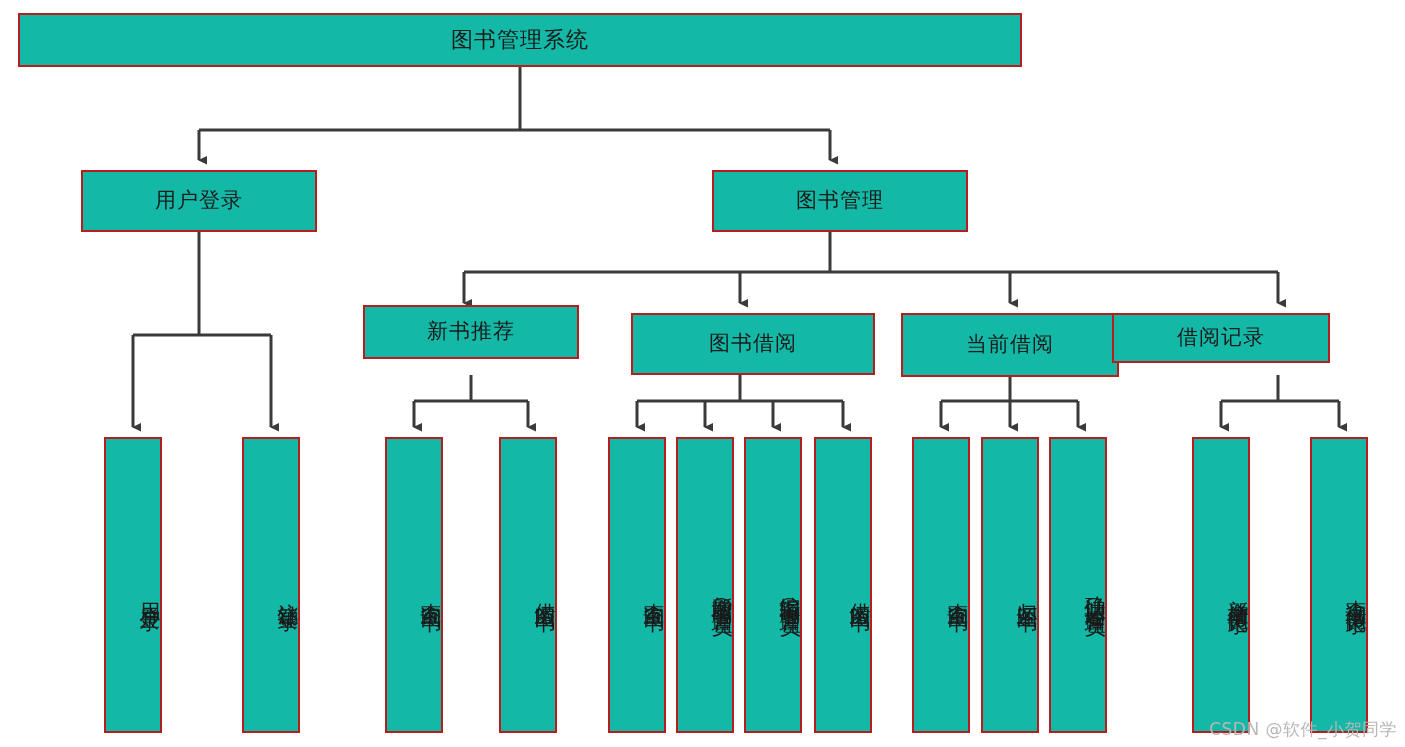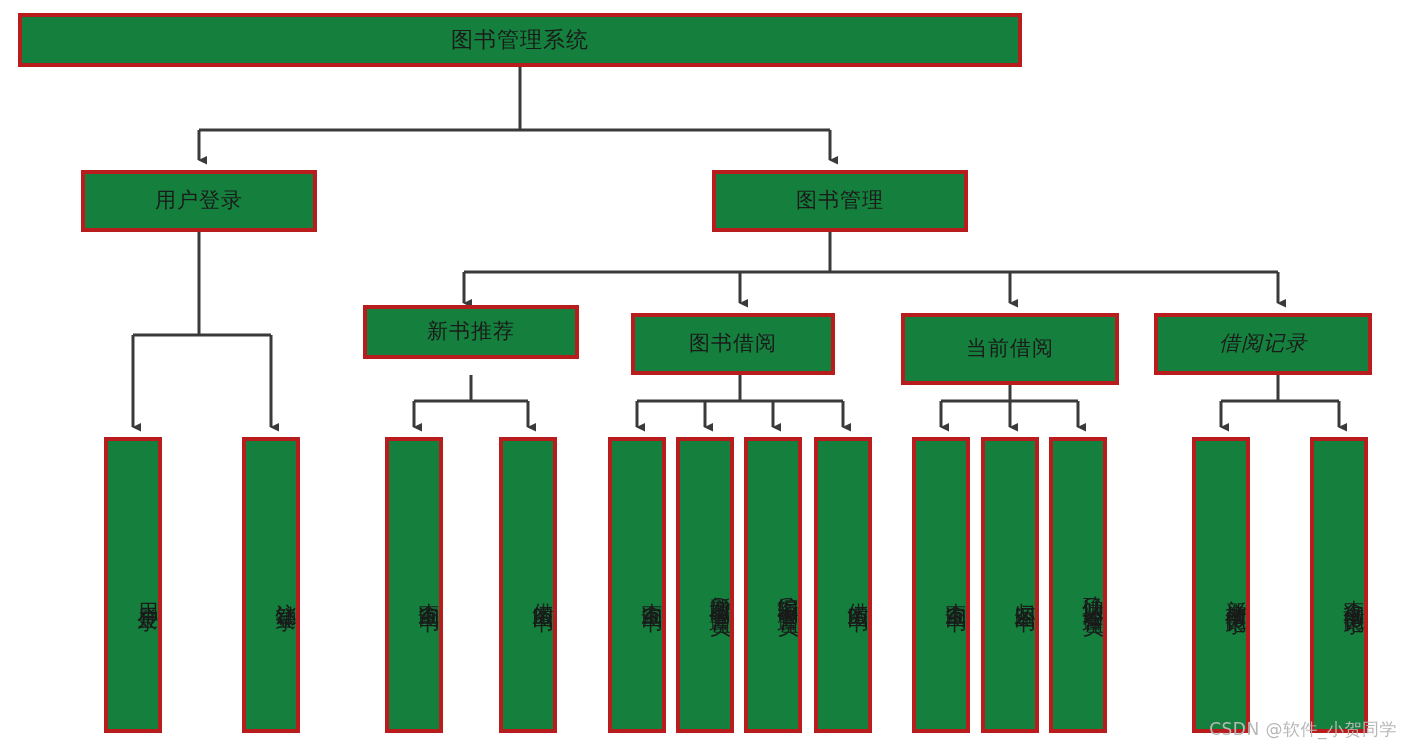--- a/index.html
+++ b/index.html
@@ -21,22 +21,22 @@
   #edges-layer {
     position: absolute;
     left: 0;
     top: 0;
     width: 1405px;
     height: 747px;
   }
   .node {
     position: absolute;
     box-sizing: border-box;
-    border: 4px solid #b91c1c;
-    background: #15803d;
+    border: 2px solid #b91c1c;
+    background: #14b8a6;
     display: flex;
     align-items: center;
     justify-content: center;
     color: #1a1a1a;
   }
   .node-h {
     font-size: 21px;
     letter-spacing: 1px;
     line-height: 1.1;
   }
@@ -136,27 +136,27 @@
   <div class="node node-h" style="left:81px; top:170px; width:236px; height:62px;">
     <span>用户登录</span>
   </div>
   <div class="node node-h" style="left:712px; top:170px; width:256px; height:62px;">
     <span>图书管理</span>
   </div>
 
   <div class="node node-h" style="left:363px; top:305px; width:216px; height:54px;">
     <span>新书推荐</span>
   </div>
-  <div class="node node-h" style="left:631px; top:313px; width:204px; height:62px;">
+  <div class="node node-h" style="left:631px; top:313px; width:244px; height:62px;">
     <span>图书借阅</span>
   </div>
-  <div class="node node-h" style="left:901px; top:313px; width:218px; height:72px;">
+  <div class="node node-h" style="left:901px; top:313px; width:218px; height:64px;">
     <span>当前借阅</span>
   </div>
-  <div class="node node-h" style="left:1154px; top:313px; width:218px; height:62px;font-style:italic;">
+  <div class="node node-h" style="left:1112px; top:313px; width:218px; height:50px;">
     <span>借阅记录</span>
   </div>
 
   <div class="node node-v" style="left:104px; top:437px; width:58px; height:296px;">
     <span>用户登录</span>
   </div>
   <div class="node node-v" style="left:242px; top:437px; width:58px; height:296px;">
     <span>注销登录</span>
   </div>
 

